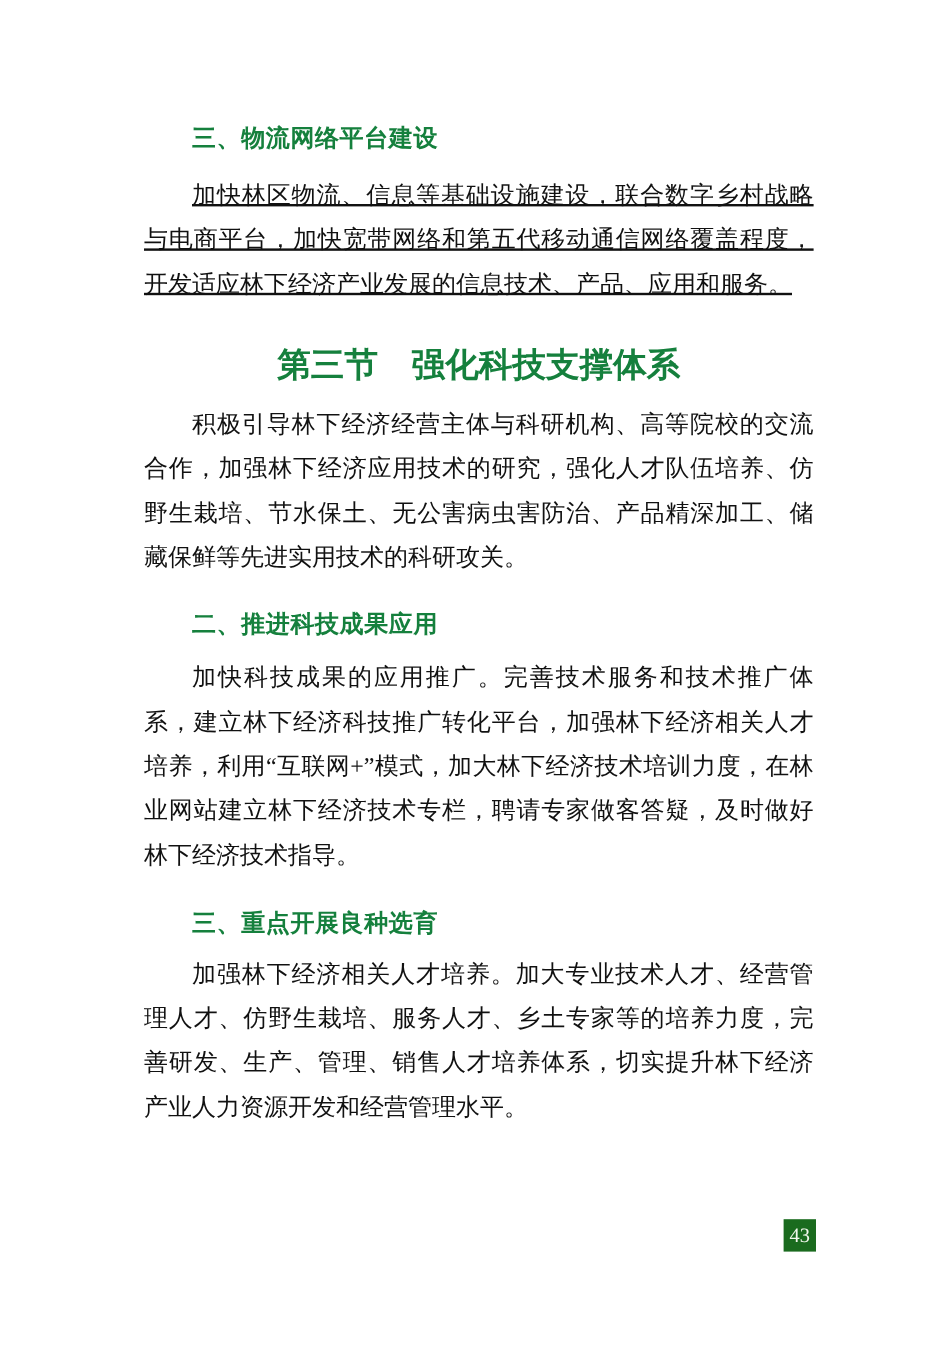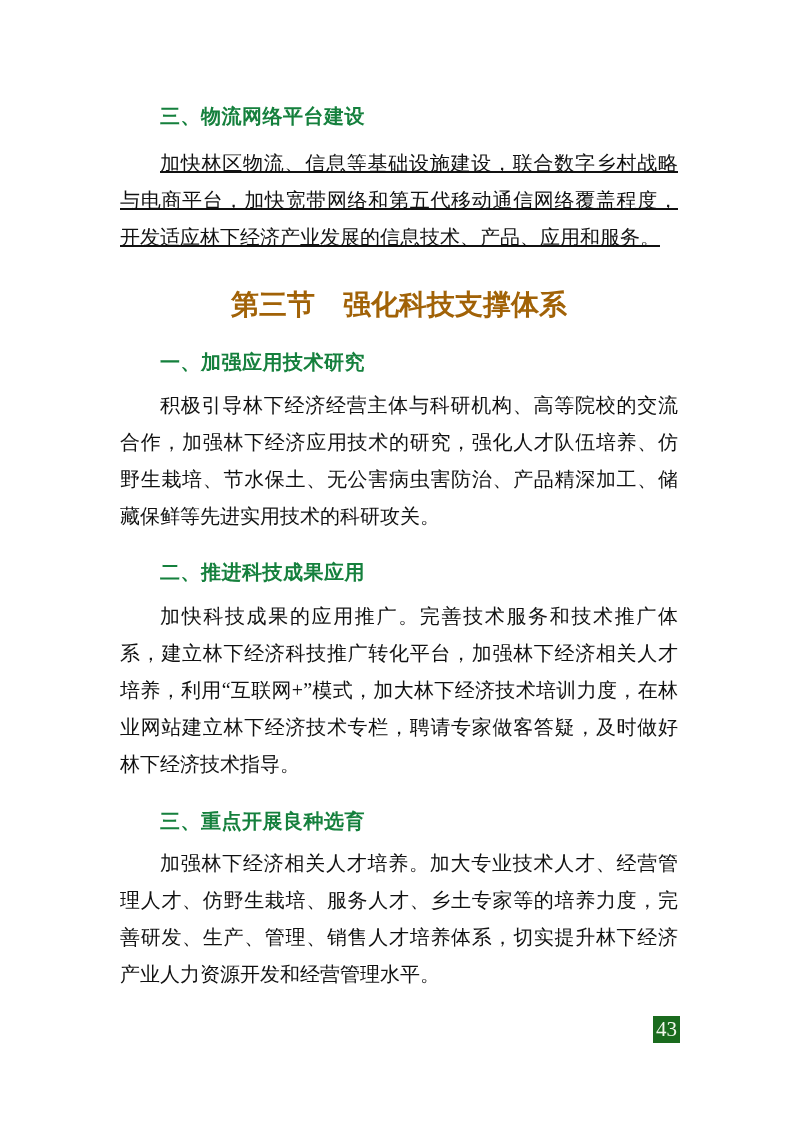--- a/index.html
+++ b/index.html
@@ -41,21 +41,21 @@
     text-indent: 2em;
     color: #111111;
     margin: 0;
   }
   .section-title {
     font-family: "Liberation Serif", "DejaVu Serif", serif;
     font-weight: bold;
     font-size: 28px;
     line-height: 38px;
     text-align: center;
-    color: #a16207;
+    color: #15803d;
     margin: 0;
   }
   .mt-h1   { margin-top: 0; }
   .mt-p1   { margin-top: 16px; text-decoration: underline; }
   .mt-sect { margin-top: 30px; }
   .mt-h2   { margin-top: 25px; }
   .mt-p2   { margin-top: 12px; }
   .mt-h3   { margin-top: 24px; }
   .mt-p3   { margin-top: 13px; }
   .mt-h4   { margin-top: 25px; }
@@ -64,37 +64,36 @@
     position: absolute;
     left: 653px;
     top: 1016px;
     width: 27px;
     height: 27px;
     display: flex;
     align-items: center;
     justify-content: center;
     color: #f2f7ec;
     font-family: "Liberation Serif", "DejaVu Serif", serif;
-    font-size: 21px;
+    font-size: 17px;
     line-height: 27px;
   }
 </style>
 </head>
 <body>
 
 <div class="page">
   <div class="content">
 
     <div class="subheading mt-h1">三、物流网络平台建设</div>
 
     <p class="para mt-p1">加快林区物流、信息等基础设施建设，联合数字乡村战略与电商平台，加快宽带网络和第五代移动通信网络覆盖程度，开发适应林下经济产业发展的信息技术、产品、应用和服务。</p>
 
     <div class="section-title mt-sect">第三节　强化科技支撑体系</div>
 
-    <div class="subheading mt-h2">一、加强应用技术研究</div>
 
     <p class="para mt-p2">积极引导林下经济经营主体与科研机构、高等院校的交流合作，加强林下经济应用技术的研究，强化人才队伍培养、仿野生栽培、节水保土、无公害病虫害防治、产品精深加工、储藏保鲜等先进实用技术的科研攻关。</p>
 
     <div class="subheading mt-h3">二、推进科技成果应用</div>
 
     <p class="para mt-p3">加快科技成果的应用推广。完善技术服务和技术推广体系，建立林下经济科技推广转化平台，加强林下经济相关人才培养，利用“互联网+”模式，加大林下经济技术培训力度，在林业网站建立林下经济技术专栏，聘请专家做客答疑，及时做好林下经济技术指导。</p>
 
     <div class="subheading mt-h4">三、重点开展良种选育</div>
 
     <p class="para mt-p4">加强林下经济相关人才培养。加大专业技术人才、经营管理人才、仿野生栽培、服务人才、乡土专家等的培养力度，完善研发、生产、管理、销售人才培养体系，切实提升林下经济产业人力资源开发和经营管理水平。</p>

